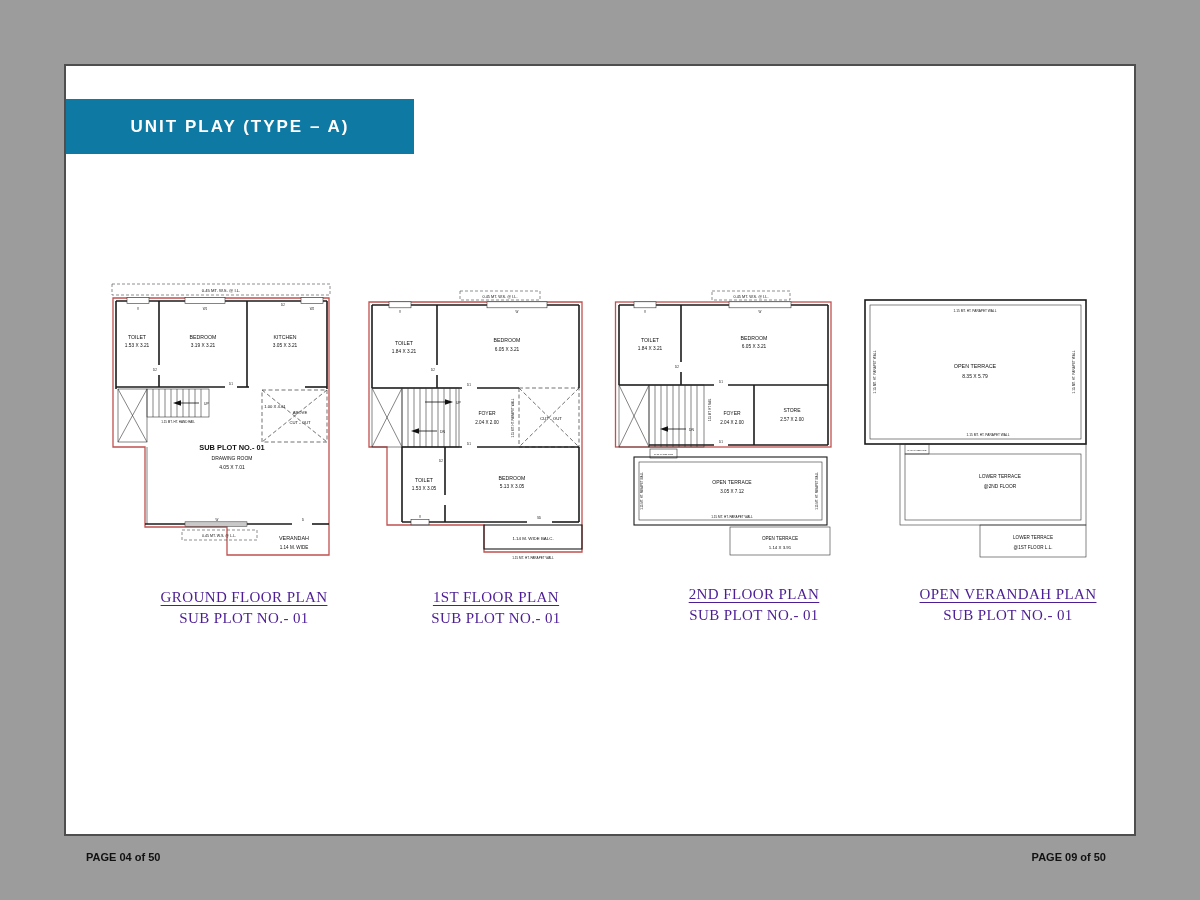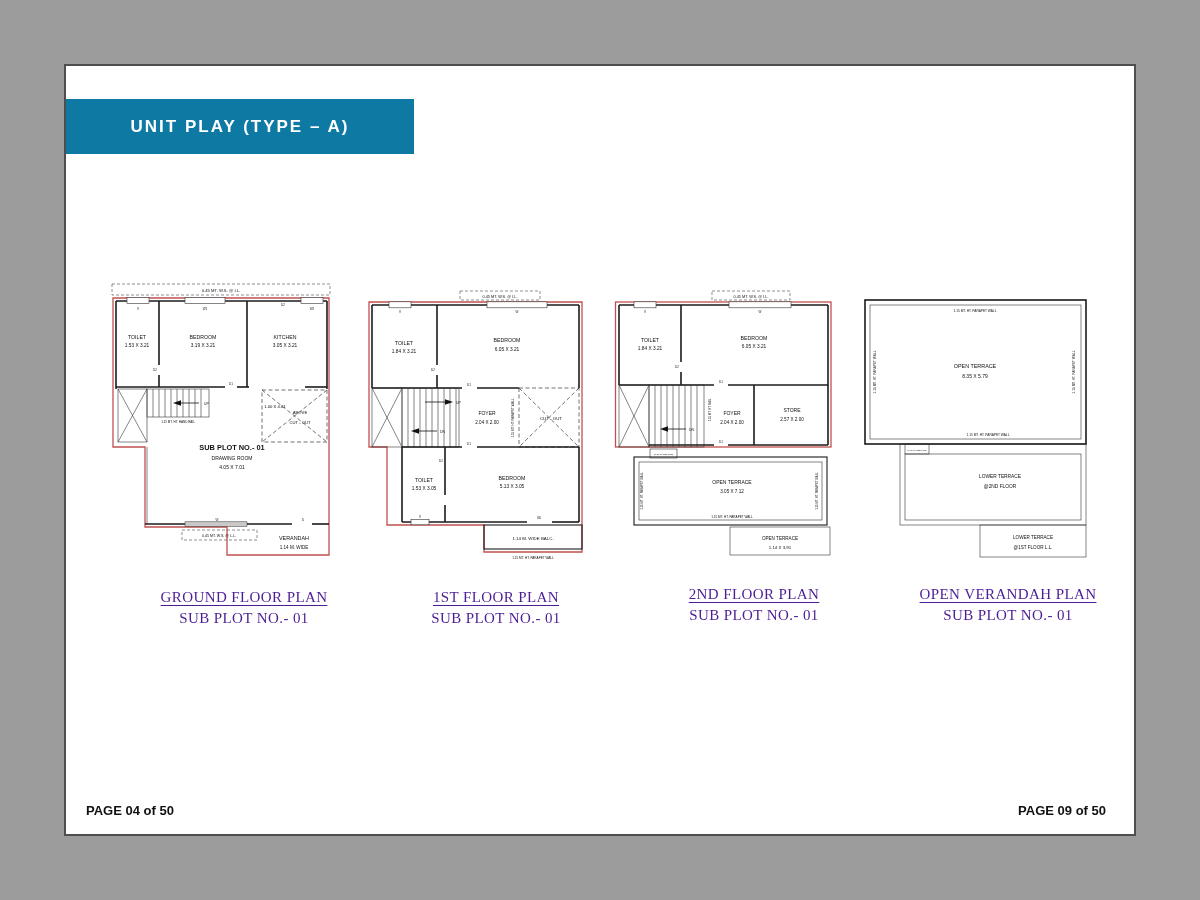--- a/index.html
+++ b/index.html
@@ -26,21 +26,21 @@
   }
   .plan { position:absolute; }
   .plan-title {
     position:absolute; width:240px; text-align:center;
     font-family:"Liberation Serif", serif; font-size:15px; color:#4c1d95;
     letter-spacing:0.4px;
   }
   .plan-title .t1 { text-decoration:underline; text-underline-offset:3px; font-weight:normal; }
   .plan-title .t2 { margin-top:4px; }
   .footer {
-    position:absolute; font-size:13px; font-weight:bold; color:#111;
+    position:absolute; font-size:11px; font-weight:bold; color:#111;margin-top:48px;
   }
   .footer.left { left:20px; top:737px; }
   .footer.right { right:28px; top:737px; }
 
   svg text { font-family:"Liberation Sans", sans-serif; fill:#111; }
   .w   { stroke:#1b1b1b; stroke-width:1.6; fill:none; }
   .m   { stroke:#1b1b1b; stroke-width:1.1; fill:none; }
   .t   { stroke:#333333; stroke-width:0.6; fill:none; }
   .red { stroke:#c0504d; stroke-width:1.3; fill:none; }
   .dash { stroke:#444444; stroke-width:0.6; fill:none; stroke-dasharray:3 2; }

